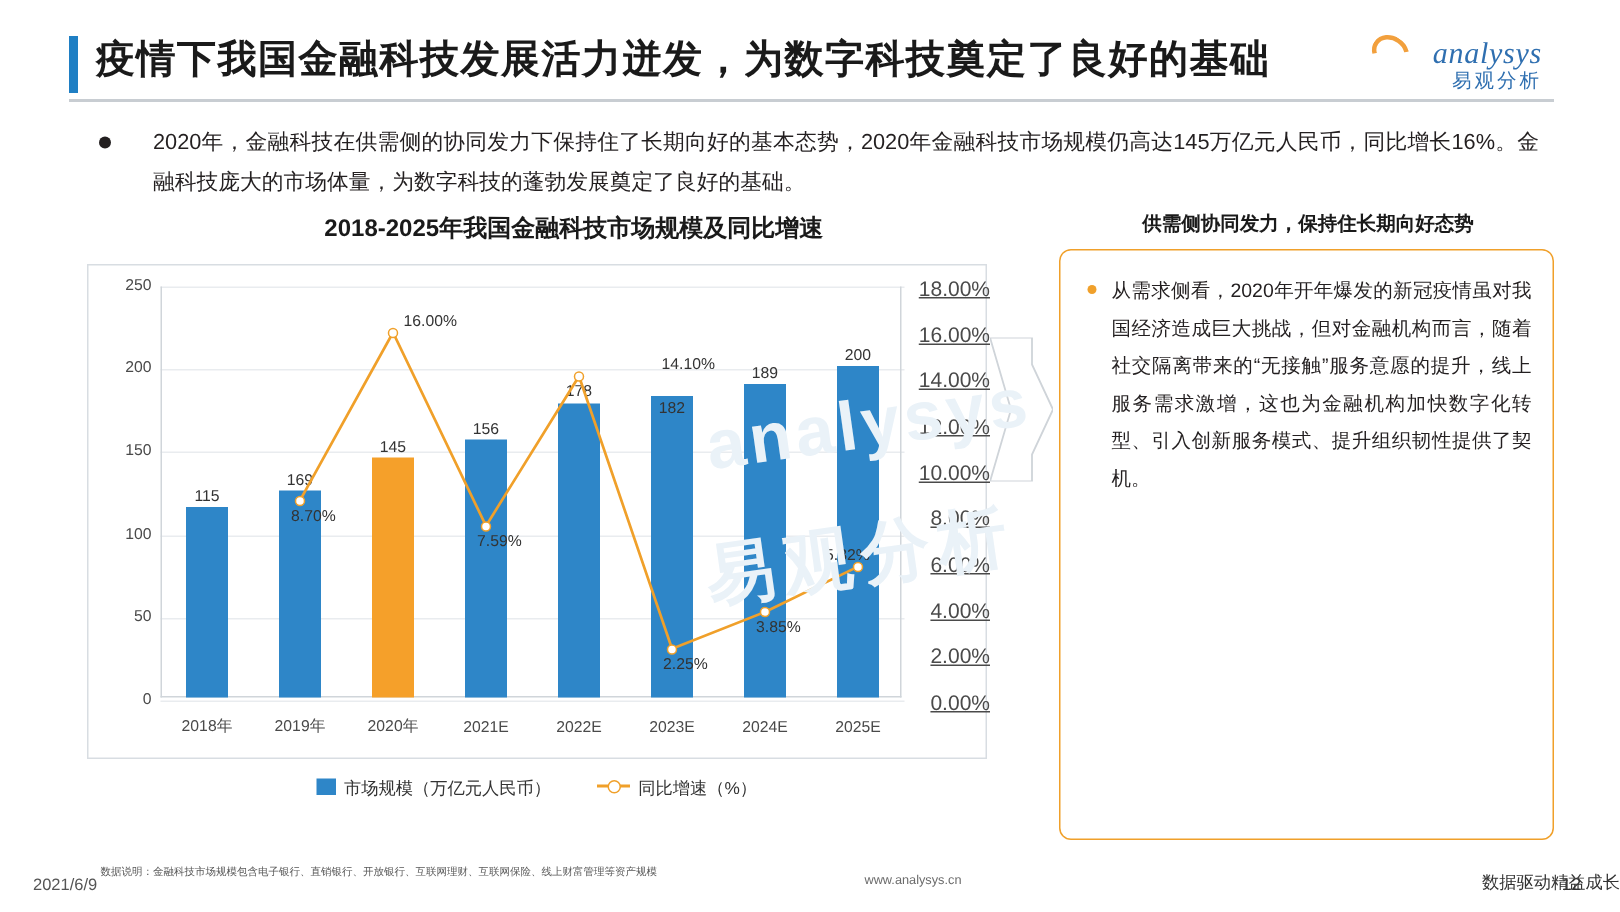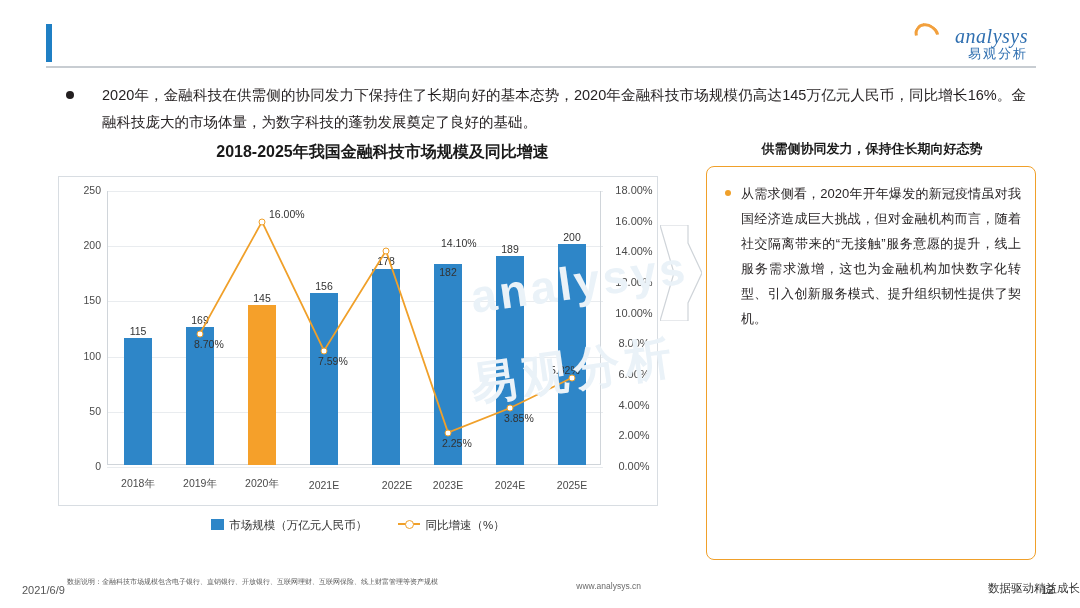--- a/index.html
+++ b/index.html
@@ -77,22 +77,23 @@
     position:absolute; top:14px; bottom:40px; width:1px; background:#d0d5da;
   }
   .axis-bottom {
     position:absolute; left:48px; right:56px; height:1px; background:#d0d5da;
   }
   .ytick {
     position:absolute; font-size:10.5px; color:#4a4a4a; text-align:right;
     width:40px;
   }
   .ytick-r {
-    position:absolute; font-size:11px; color:#4a4a4a; text-align:center;
+    position:absolute; font-size:14px; color:#4a4a4a; text-align:right;
     width:52px;
+    text-decoration:underline;
   }
   .xtick {
     position:absolute; bottom:14px; font-size:10.5px; color:#4a4a4a;
     text-align:center; transform:translateX(-50%);
     white-space:nowrap;
   }
   .bar {
     position:absolute; bottom:0; background:#2e86c8;
   }
   .bar.highlight { background:#f5a02a; }
@@ -173,20 +174,21 @@
   }
   .footer-page {
     position:absolute; right:26px; bottom:12px; font-size:11.5px; color:#333;
   }
 </style>
 </head>
 <body>
 
 <div class="header">
   <div class="bar"></div>
+  <div class="title">疫情下我国金融科技发展活力迸发，为数字科技奠定了良好的基础</div>
   <div class="underline"></div>
   <div class="logo">
     <div class="swoosh"></div>
     <div class="word">analysys</div>
     <div class="cn">易观分析</div>
   </div>
 </div>
 
 <div class="lead">
   <div class="dot"></div>
@@ -225,21 +227,21 @@
         <div class="ytick-r" style="left: 549px; top: 99px;">12.00%</div>
         <div class="ytick-r" style="left: 549px; top: 68.3333px;">14.00%</div>
         <div class="ytick-r" style="left: 549px; top: 37.6667px;">16.00%</div>
         <div class="ytick-r" style="left: 549px; top: 7px;">18.00%</div>
       </div>
     <div id="xticks">
         <div class="xtick" style="left: 79px;">2018年</div>
         <div class="xtick" style="left: 141px;">2019年</div>
         <div class="xtick" style="left: 203px;">2020年</div>
         <div class="xtick" style="left: 265px;">2021E</div>
-        <div class="xtick" style="left: 338px; text-align: center;">2022E</div>
+        <div class="xtick" style="left: 327px; text-align: center;">2022E</div>
         <div class="xtick" style="left: 389px;">2023E</div>
         <div class="xtick" style="left: 451px;">2024E</div>
         <div class="xtick" style="left: 513px;">2025E</div>
       </div>
     <div id="bars">
         <div class="bar" style="left: 64.74px; bottom: 40px; width: 28.52px; height: 126.96px;"></div>
         <div class="bar" style="left: 126.74px; bottom: 40px; width: 28.52px; height: 138px;"></div>
         <div class="bar highlight" style="left: 188.74px; bottom: 40px; width: 28.52px; height: 160.08px;"></div>
         <div class="bar" style="left: 250.74px; bottom: 40px; width: 28.52px; height: 172.224px;"></div>
         <div class="bar" style="left: 312.74px; bottom: 40px; width: 28.52px; height: 196.512px;"></div>

